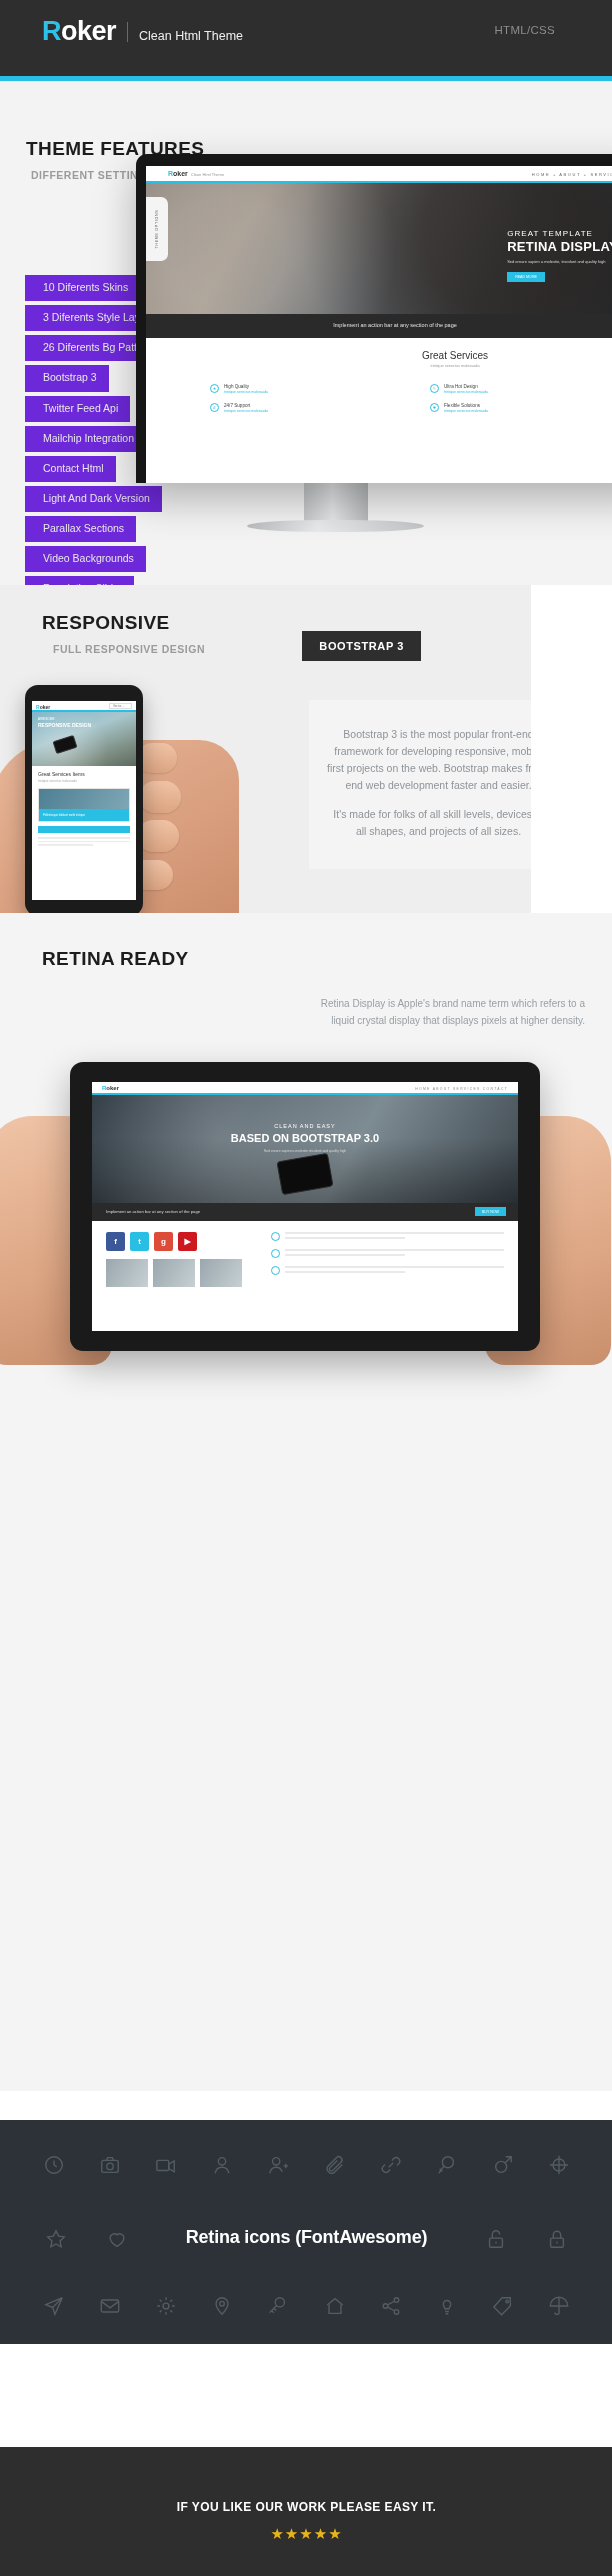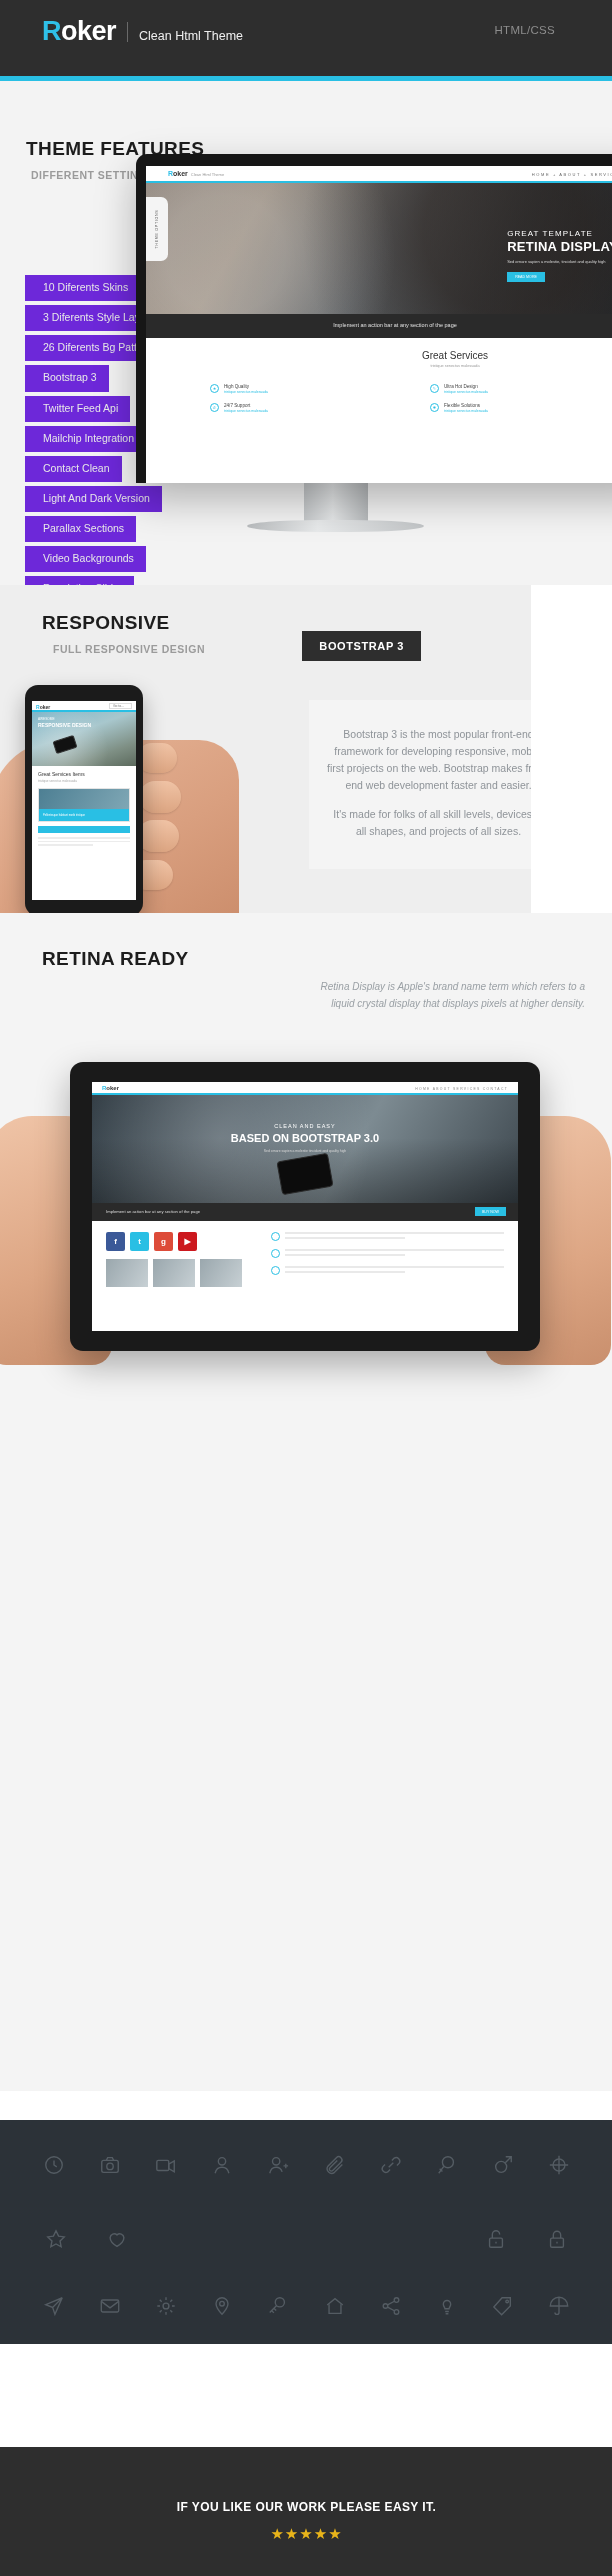--- a/index.html
+++ b/index.html
@@ -205,22 +205,22 @@
   }
   .bs-copy p + p { margin-top:12px; }
 
   
   .sec-retina {
     position:absolute; left:0; top:913px; width:613px; height:1178px;
     background:#f4f4f4; overflow:hidden;
   }
   .ret-head { position:absolute; left:42px; top:35px; }
   .ret-copy {
-    position:absolute; right:28px; top:66px; width:271px;
-    text-align:right; color:#9aa0a5; font-size:10px; line-height:1.65;font-style:italic;
+    position:absolute; right:28px; top:83px; width:271px;
+    text-align:right; color:#9aa0a5; font-size:10px; line-height:1.65;
   }
 
   
   .tablet-wrap { position:absolute; left:0; top:149px; width:597px; height:329px; }
   .hand-l, .hand-r {
     position:absolute; top:54px; width:126px; height:249px;
     background:linear-gradient(160deg,#f0c5a8,#dda684 60%,#c98f6d);
     border-radius:46px 46px 20px 20px;
   }
   .hand-l { left:-14px; }
@@ -348,21 +348,21 @@
       <div class="sec-sub">DIFFERENT SETTINGS, FEATURES AND OPTIONS.</div>
     </div>
 
     <div class="feat-list">
       <div class="feat-row"><span class="feat-tag">10 Diferents Skins</span></div>
       <div class="feat-row"><span class="feat-tag">3 Diferents Style Layouts</span></div>
       <div class="feat-row"><span class="feat-tag">26  Diferents Bg Patterns</span></div>
       <div class="feat-row"><span class="feat-tag">Bootstrap 3</span></div>
       <div class="feat-row"><span class="feat-tag">Twitter Feed Api</span></div>
       <div class="feat-row"><span class="feat-tag">Mailchip Integration</span></div>
-      <div class="feat-row"><span class="feat-tag">Contact Clean</span></div>
+      <div class="feat-row"><span class="feat-tag">Contact Html</span></div>
       <div class="feat-row"><span class="feat-tag">Light And Dark Version</span></div>
       <div class="feat-row"><span class="feat-tag">Parallax Sections</span></div>
       <div class="feat-row"><span class="feat-tag">Video Backgrounds</span></div>
       <div class="feat-row"><span class="feat-tag">Revolution Slider</span></div>
 
     </div>
 
     <div class="monitor-neck"></div>
     <div class="monitor-base"></div>
 
@@ -617,20 +617,21 @@
           <path d="M8 11V7a4 4 0 018 0"></path>
           <path d="M12 15v2"></path>
         </svg>
       <svg viewBox="0 0 24 24">
           <rect x="5" y="11" width="14" height="10" rx="1.5"></rect>
           <path d="M8 11V7.5a4 4 0 018 0V11"></path>
           <path d="M12 15v2"></path>
         </svg>
     </div>
 
+    <div class="icons-title">Retina icons (FontAwesome)</div>
 
     <div class="icon-row r3">
       <svg viewBox="0 0 24 24">
           <path d="M21 3L3 10.5l7.5 3L21 3zM10.5 13.5L13 21l8-18"></path>
         </svg>
       <svg viewBox="0 0 24 24">
           <rect x="2.5" y="5.5" width="19" height="13" rx="1.5"></rect>
           <path d="M2.5 7l9.5 7 9.5-7"></path>
         </svg>
       <svg viewBox="0 0 24 24">

